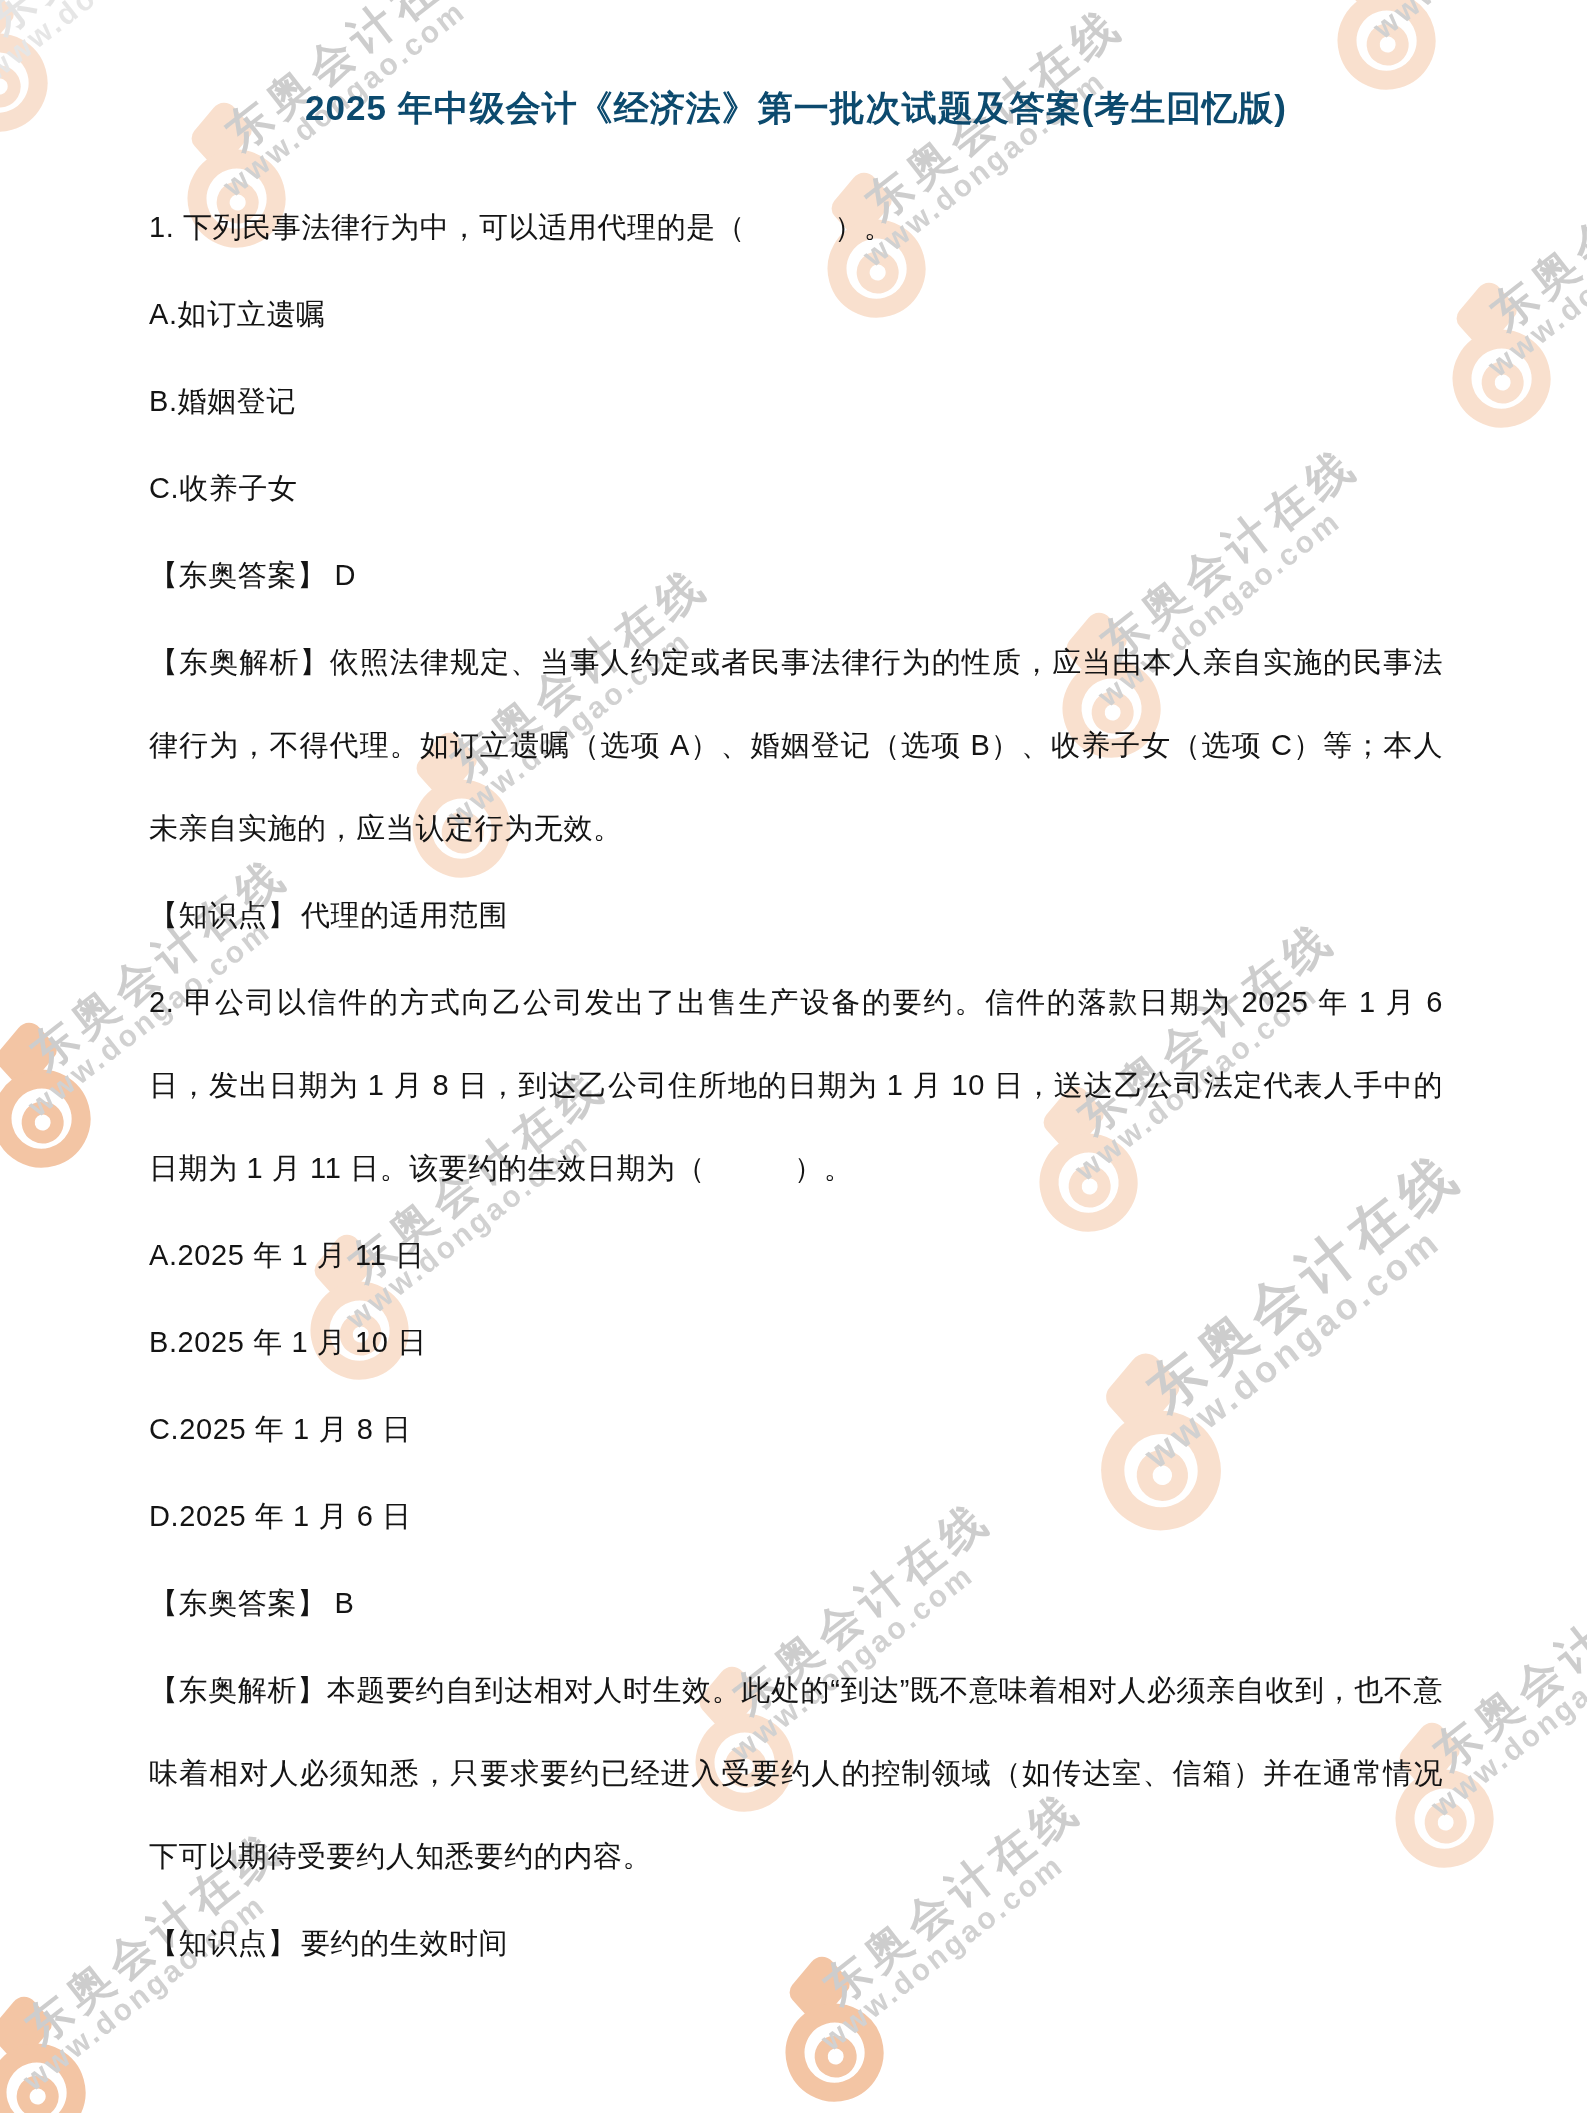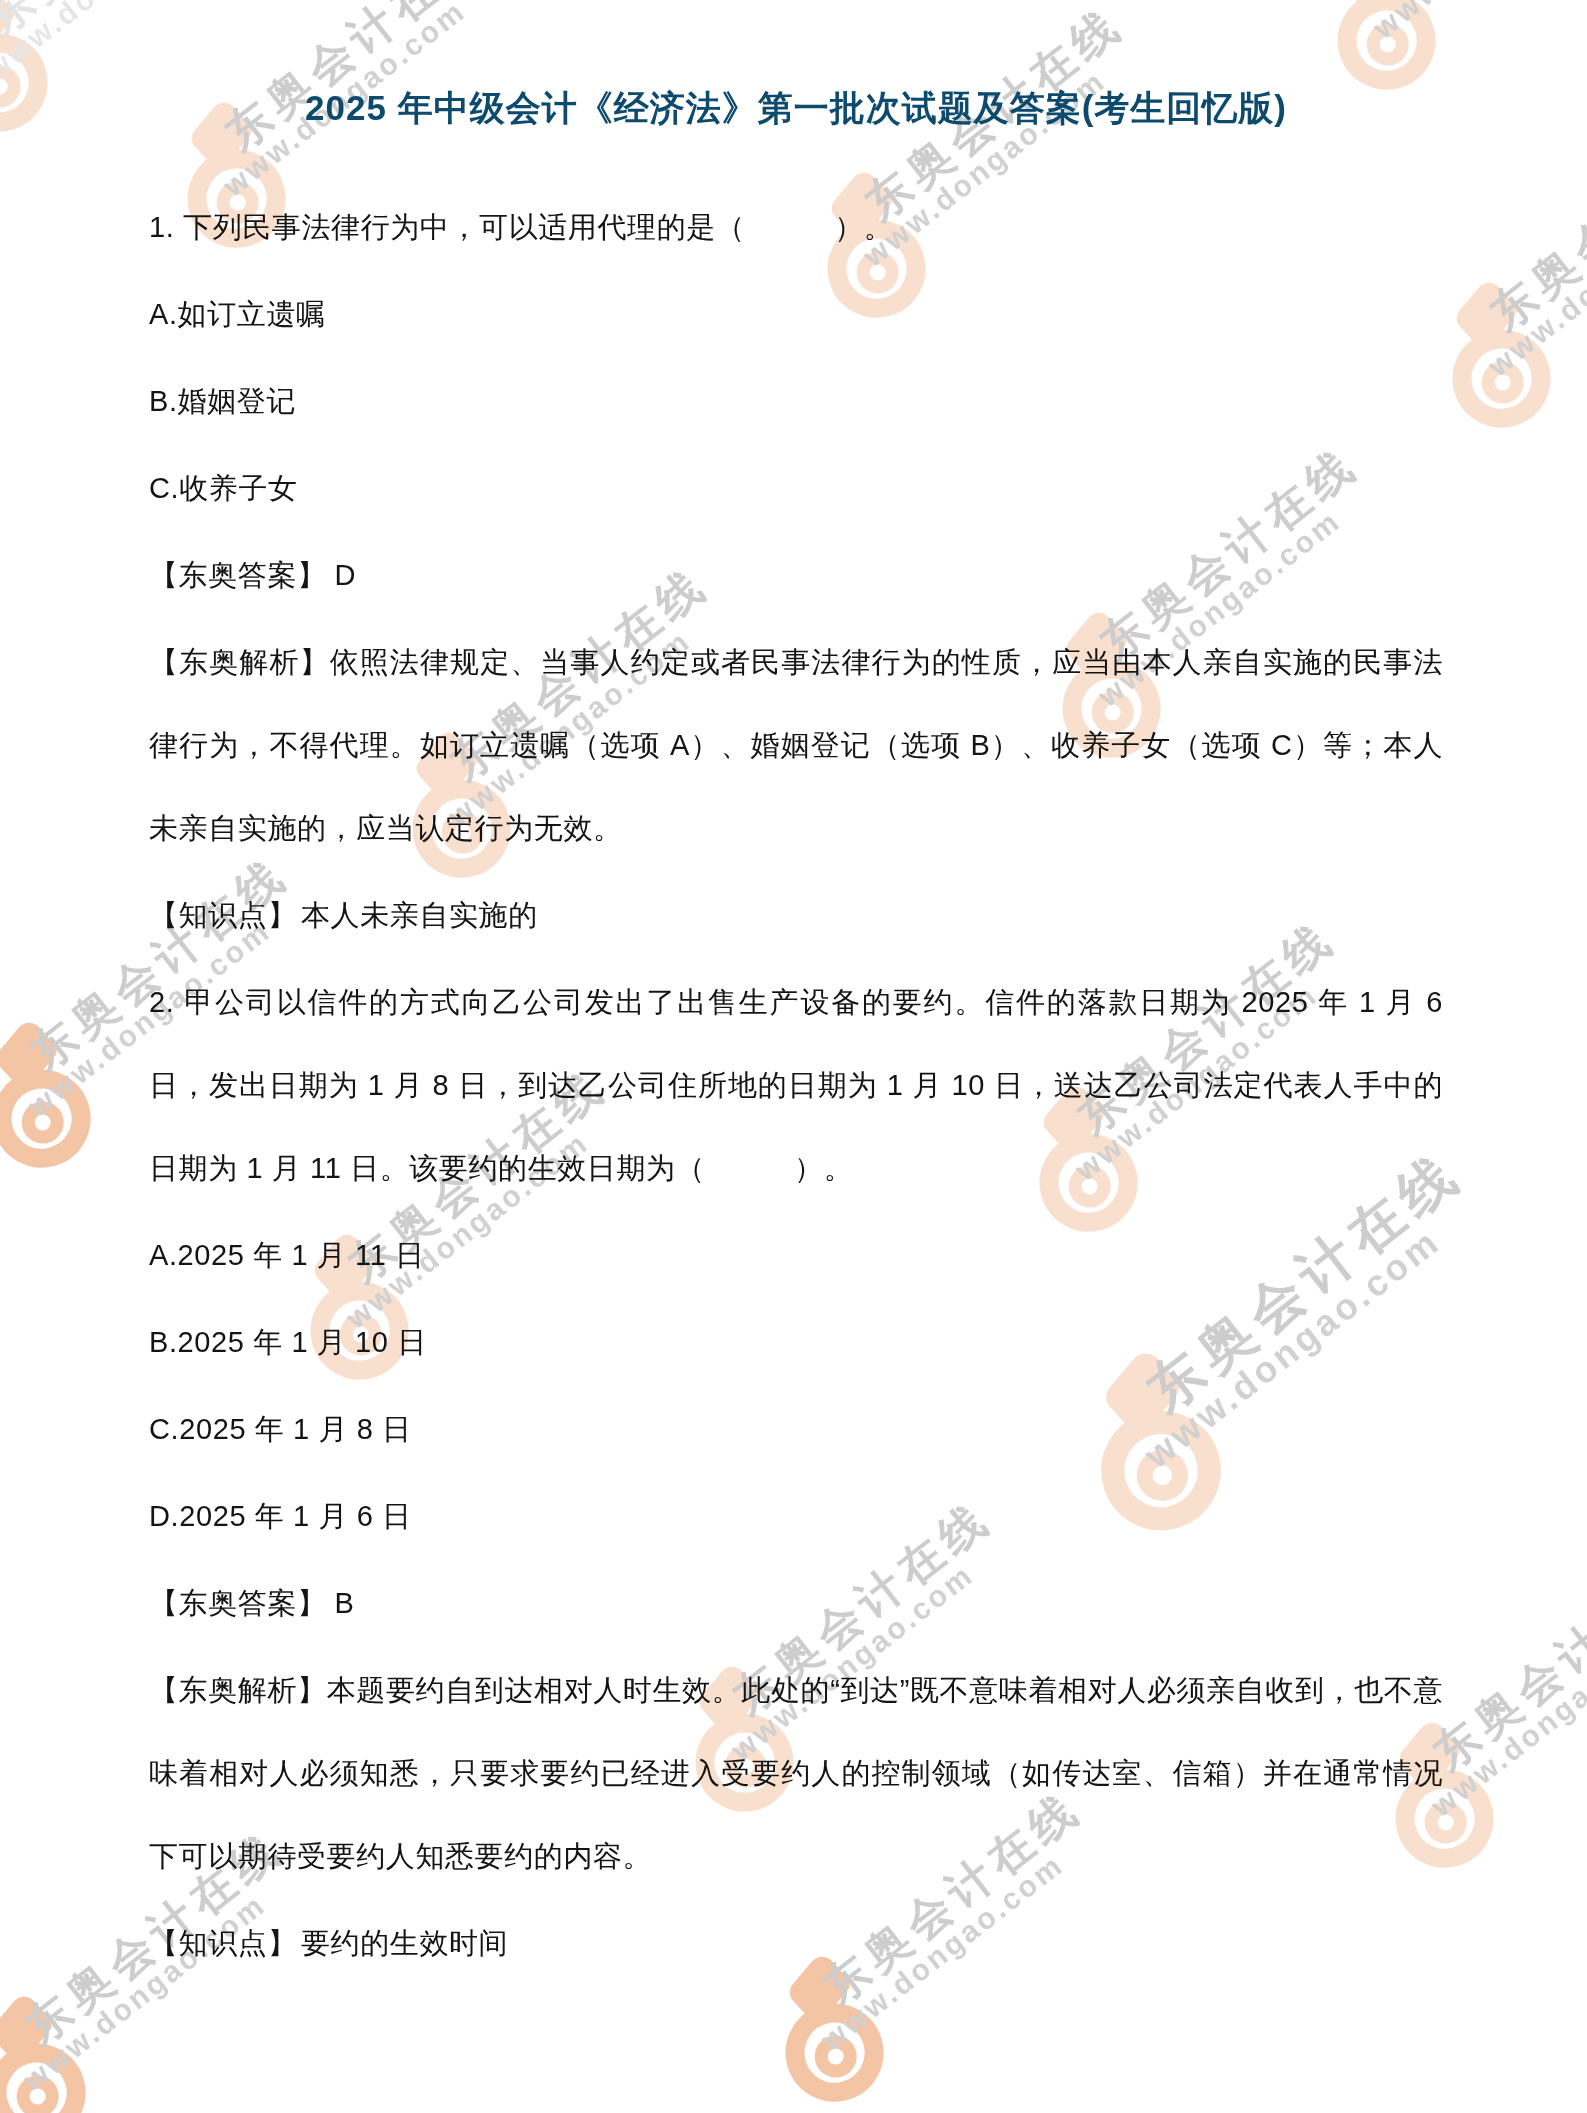--- a/index.html
+++ b/index.html
@@ -248,21 +248,21 @@
     <h1>2025 年中级会计《经济法》第一批次试题及答案(考生回忆版)</h1>
 
     <div class="lines">
 
       <p class="line">1. 下列民事法律行为中，可以适用代理的是（　　　）。</p>
       <p class="line">A.如订立遗嘱</p>
       <p class="line">B.婚姻登记</p>
       <p class="line">C.收养子女</p>
       <p class="line"><span>【东奥答案】</span><span class="ans-gap">D</span></p>
       <p class="line just"><span>【东奥解析】</span><span>依照法律规定、当事人约定或者民事法律行为的性质，应当由本人亲自实施的民事法律行为，不得代理。如订立遗嘱（选项 A）、婚姻登记（选项 B）、收养子女（选项 C）等；本人未亲自实施的，应当认定行为无效。</span></p>
-      <p class="line"><span>【知识点】</span><span class="kn-gap">本人未亲自实施的</span></p>
+      <p class="line"><span>【知识点】</span><span class="kn-gap">代理的适用范围</span></p>
 
       <p class="line just">2. 甲公司以信件的方式向乙公司发出了出售生产设备的要约。信件的落款日期为 2025 年 1 月 6 日，发出日期为 1 月 8 日，到达乙公司住所地的日期为 1 月 10 日，送达乙公司法定代表人手中的日期为 1 月 11 日。该要约的生效日期为（　　　）。</p>
       <p class="line">A.2025 年 1 月 11 日</p>
       <p class="line">B.2025 年 1 月 10 日</p>
       <p class="line">C.2025 年 1 月 8 日</p>
       <p class="line">D.2025 年 1 月 6 日</p>
       <p class="line"><span>【东奥答案】</span><span class="ans-gap">B</span></p>
       <p class="line just"><span>【东奥解析】</span><span>本题要约自到达相对人时生效。此处的“到达”既不意味着相对人必须亲自收到，也不意味着相对人必须知悉，只要求要约已经进入受要约人的控制领域（如传达室、信箱）并在通常情况下可以期待受要约人知悉要约的内容。</span></p>
       <p class="line"><span>【知识点】</span><span class="kn-gap">要约的生效时间</span></p>
     </div>

